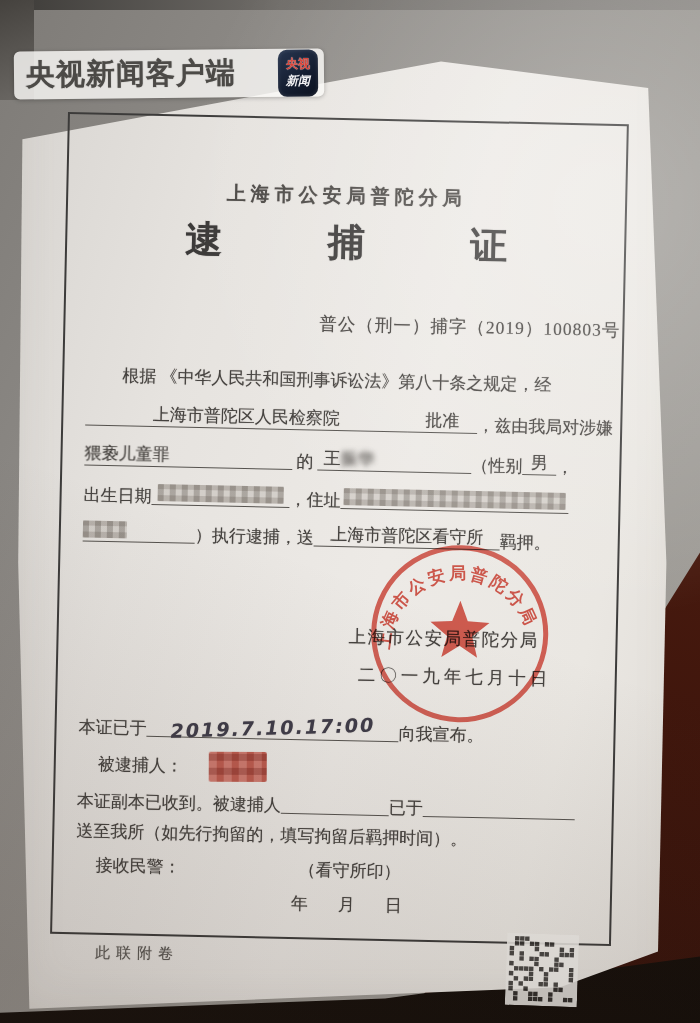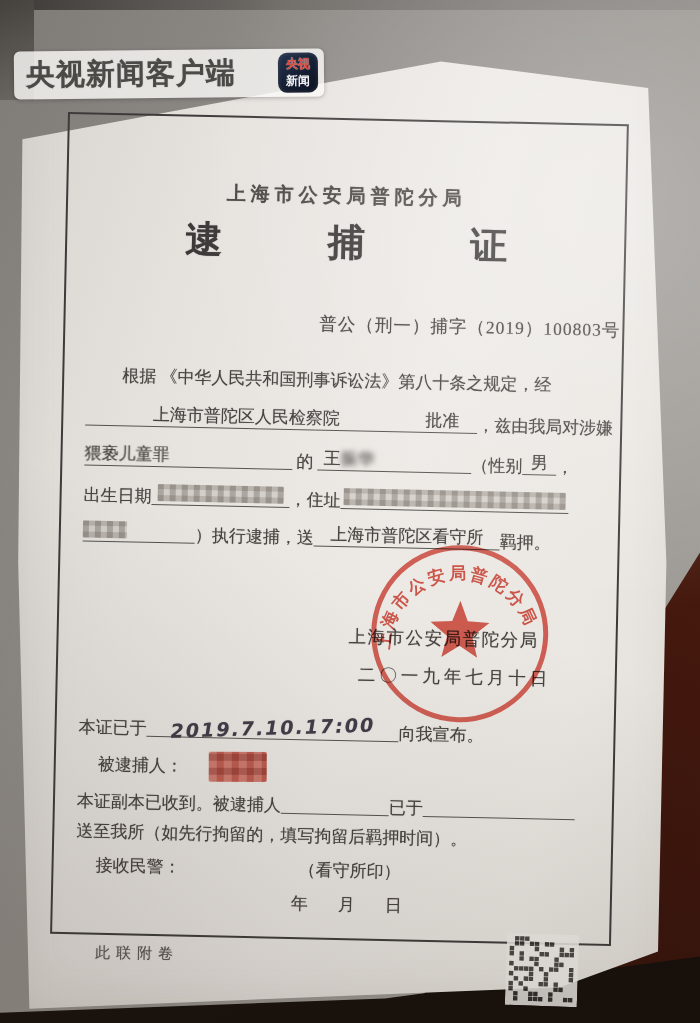--- a/index.html
+++ b/index.html
@@ -59,26 +59,26 @@
   .issue-date{top:546px;left:300px;font-size:17.5px;letter-spacing:4px;}
   .corner-note{left:95px;top:944px;font-size:15px;letter-spacing:6px;color:#5a5753;
     text-shadow:0 0 1px rgba(90,85,80,.5);transform:rotate(.8deg);}
   .qr{left:506px;top:934px;width:72px;height:72px;transform:rotate(2deg);opacity:.88;}
   
   .wm{left:14px;top:50px;width:292px;height:48px;background:rgba(250,249,247,.82);
     border-radius:6px;box-shadow:0 1px 4px rgba(0,0,0,.25);display:flex;align-items:center;
     padding:0 6px 0 12px;transform:rotate(-.6deg);font-family:"Liberation Sans","DejaVu Sans",sans-serif;}
   .wm-text{font-size:29px;font-weight:bold;color:#4c4a47;letter-spacing:1px;flex:1;
     text-shadow:0 0 1px rgba(70,68,65,.6);}
-  .wm-badge{width:40px;height:40px;border-radius:9px;
+  .wm-badge{width:40px;height:47px;border-radius:9px;
     background:linear-gradient(145deg,#27354f 0%,#141d30 60%,#0c1220 100%);
     display:flex;flex-direction:column;align-items:center;justify-content:center;
     box-shadow:inset 0 0 4px rgba(255,255,255,.15);}
   .wm-badge .b1{font-size:12px;font-weight:bold;color:#d8453a;text-shadow:0 0 1px #fff;}
-  .wm-badge .b2{font-size:12px;font-weight:bold;color:#f2f2f4;}
+  .wm-badge .b2{font-size:12px;font-weight:bold;color:#f2f2f4;font-style:italic;}
 </style>
 </head>
 <body>
 
 <div class="abs bg-topstrip"></div>
 <div class="abs bg-darkcorner"></div>
 <div class="abs desk-right"></div>
 <div class="abs desk-bottom"></div>
 
 <div class="abs paper"></div>

